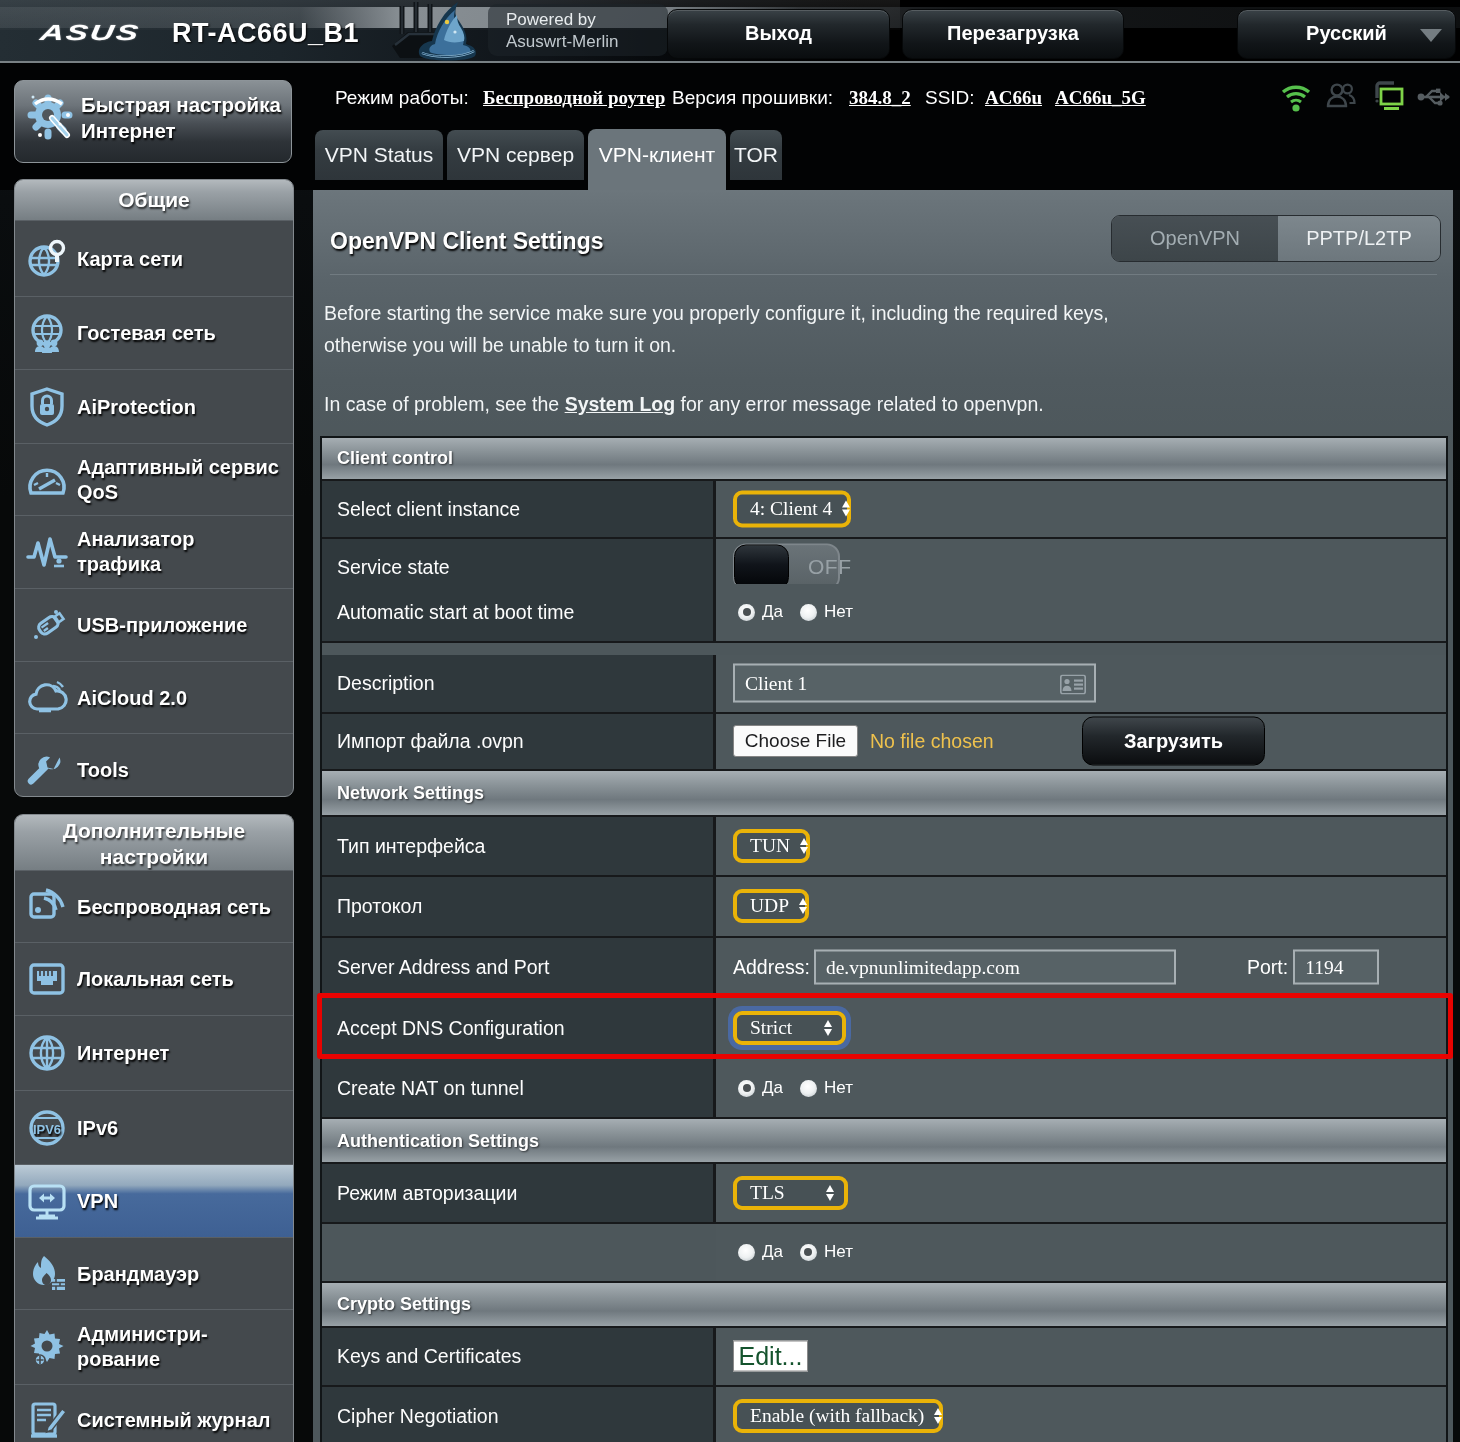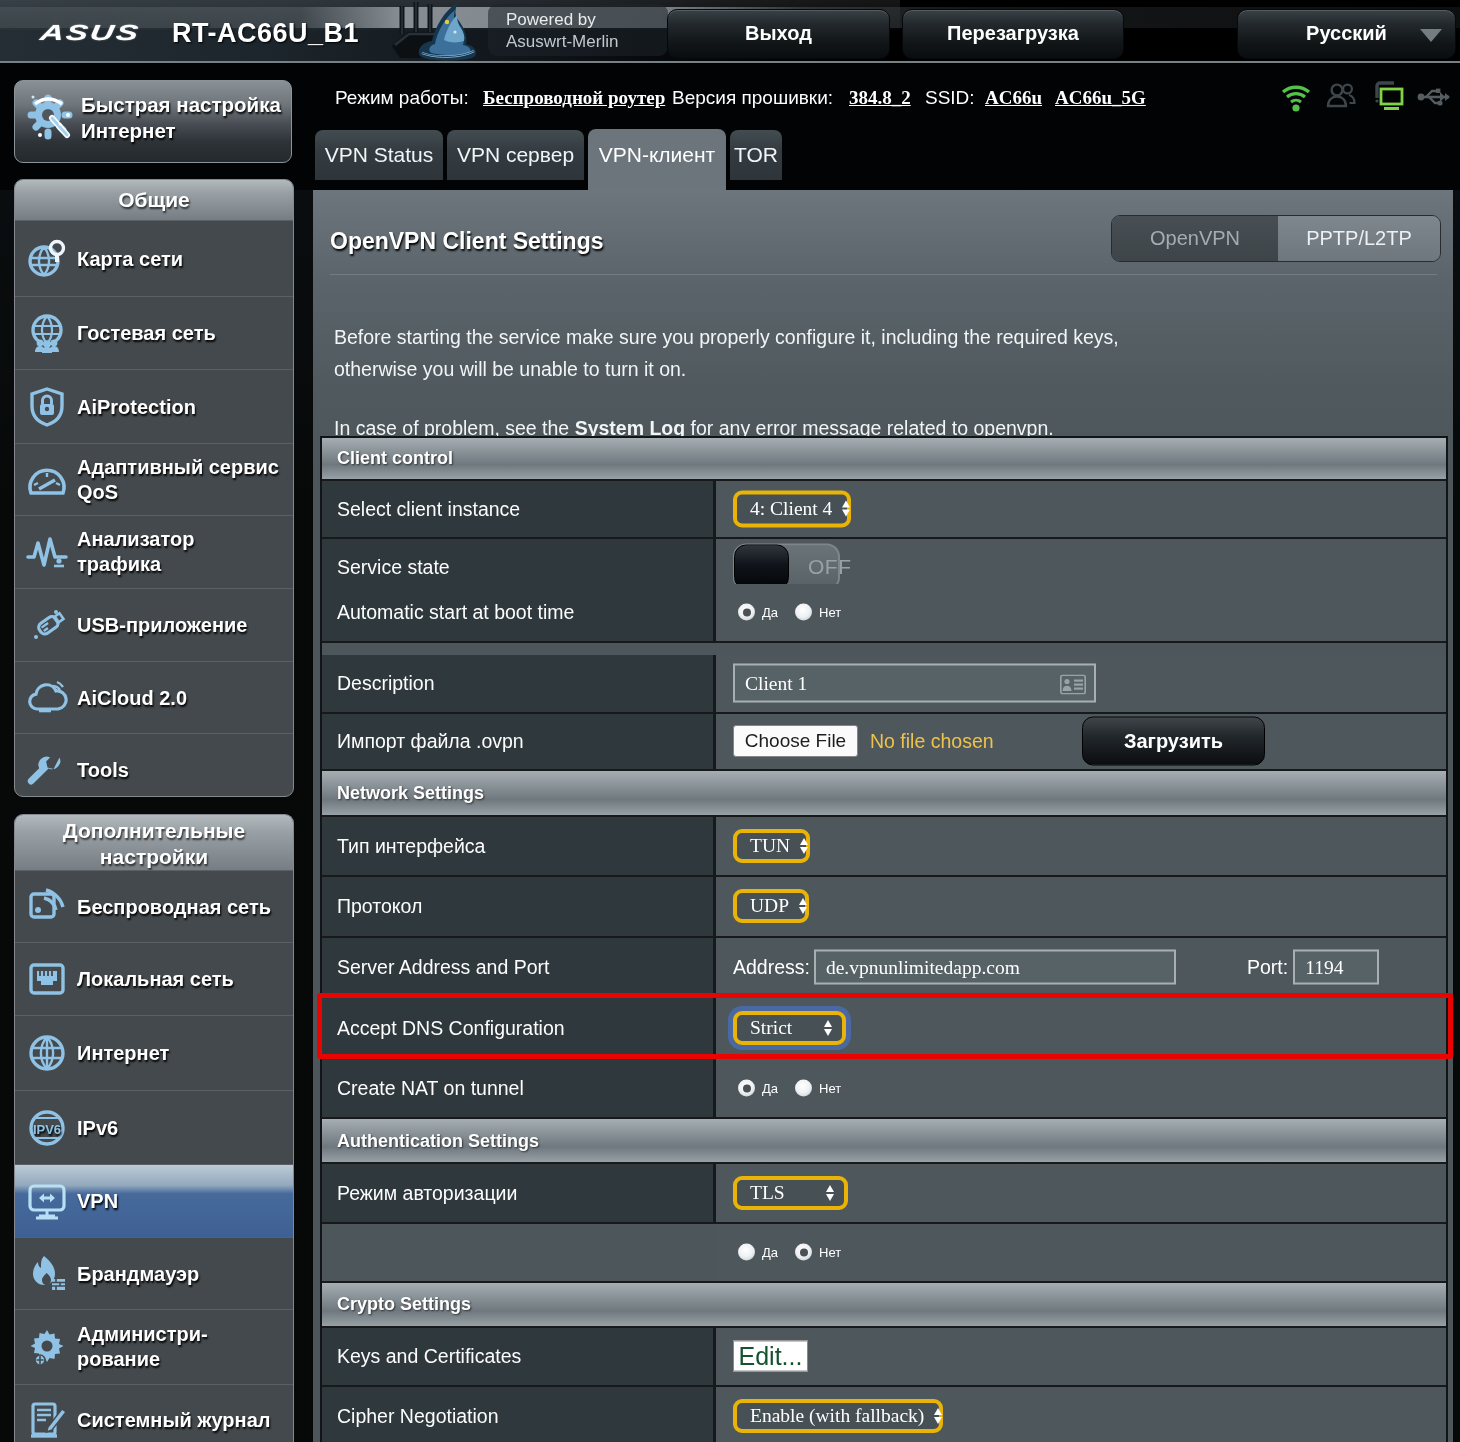--- a/index.html
+++ b/index.html
@@ -39,40 +39,40 @@
 .sitem .ic{position:absolute;left:11px;top:50%;transform:translateY(-50%);width:42px;height:42px;}
 .sitem .tx{position:absolute;left:62px;top:50%;transform:translateY(-50%);line-height:25px;white-space:nowrap;}
 #vpnitem{background:linear-gradient(180deg,#bccbd6 0,#93a9bd 28%,#476a9c 40%,#3e6093 100%);}
 
 #panel{position:absolute;left:313px;top:190px;width:1140px;height:1252px;background:linear-gradient(180deg,#6c767c 0,#5a646a 90px,#505a5f 190px,#4d575b 260px);}
 #ptitle{position:absolute;left:17px;top:38px;color:#fff;font-size:23px;font-weight:bold;text-shadow:1px 2px 2px #000;}
 #pswitch{position:absolute;left:798px;top:25px;width:328px;height:45px;border-radius:9px;overflow:hidden;border:1px solid #272c30;}
 #pswitch .sw1{position:absolute;left:0;top:0;width:166px;height:45px;background:linear-gradient(180deg,#474f54 0,#3d4549 100%);color:#a3adb2;font-size:20px;text-align:center;line-height:45px;}
 #pswitch .sw2{position:absolute;left:166px;top:0;width:162px;height:45px;background:linear-gradient(180deg,#7d878d 0,#6d777d 100%);color:#eef1f3;font-size:20px;text-align:center;line-height:45px;}
 #phr{position:absolute;left:17px;top:84px;width:1107px;height:1px;background:#717b81;}
-.ppara{position:absolute;left:21px;color:#f2f5f6;font-size:19.5px;line-height:31.5px;margin-top:24px;}
+.ppara{position:absolute;left:11px;color:#f2f5f6;font-size:19.5px;line-height:31.5px;}
 
 #vtable{position:absolute;left:320px;top:436px;width:1128px;height:1006px;border-left:2px solid #111517;border-right:2px solid #111517;border-top:2px solid #111517;box-sizing:border-box;}
 .thdr{position:absolute;left:0;width:1124px;background:linear-gradient(180deg,#a6aeb3 0,#8a9398 32%,#6f787e 65%,#98a1a6 100%);border-bottom:2px solid #17191b;box-sizing:border-box;color:#fff;font-weight:bold;font-size:18px;text-shadow:1px 1px 2px rgba(0,0,0,0.6);}
 .thdr span{position:absolute;left:15px;top:50%;transform:translateY(-50%);}
 .trow{position:absolute;left:0;width:1124px;border-bottom:2px solid #17191b;box-sizing:border-box;}
 .trow .lbl{position:absolute;left:0;top:0;bottom:0;width:391px;background:#2f383c;border-right:3px solid #17191b;}
 .trow .lbl span{position:absolute;left:15px;top:50%;transform:translateY(-50%);color:#fdfdfd;font-size:19.5px;line-height:25px;}
 .trow .val{position:absolute;left:394px;top:0;bottom:0;right:0;background:#4e585c;}
 .vwrap{position:absolute;left:17px;top:50%;transform:translateY(-50%);display:flex;align-items:center;white-space:nowrap;}
 
 .sel{display:inline-flex;align-items:center;border:4px solid #eab308;border-radius:9px;background:rgba(42,50,54,0.18);color:#fff;font-family:"Liberation Serif",serif;font-size:19.5px;height:34px;padding:0 9px 0 13px;box-sizing:border-box;position:relative;}
 .sel .stx{flex:1;}
 .arr{display:inline-block;width:9px;margin-left:10px;}
 .arr i{display:block;width:0;height:0;border-left:4.5px solid transparent;border-right:4.5px solid transparent;}
 .arr .up{border-bottom:7px solid #fff;margin-bottom:2px;}
 .arr .dn{border-top:7px solid #fff;}
 .radio{display:inline-block;width:17px;height:17px;border-radius:50%;background:radial-gradient(circle at 45% 38%,#ffffff 0,#eef1f2 50%,#c2c9cd 90%,#b5bcc1 100%);position:relative;vertical-align:middle;margin-left:5px;}
 .radio.on:after{content:"";position:absolute;left:4.5px;top:4.5px;width:8px;height:8px;border-radius:50%;background:#4a5053;}
-.rlbl{color:#fff;font-size:13px;margin:0 12px 0 7px;text-align:center;}
+.rlbl{color:#fff;font-size:17px;margin:0 12px 0 7px;text-align:center;}
 .tinput{border:2px solid #a7afb3;background:rgba(160,175,185,0.12);color:#fff;font-family:"Liberation Serif",serif;font-size:19.5px;height:35px;box-sizing:border-box;display:inline-flex;align-items:center;padding:0 10px;}
 
 #toggle{position:relative;width:107px;height:47px;border:2px solid #7e868b;border-radius:13px;background:linear-gradient(180deg,#6a7378 0,#586165 100%);box-sizing:border-box;}
 #toggle .knob{position:absolute;left:-1px;top:-1px;width:55px;height:45px;background:linear-gradient(180deg,#2e353b 0,#10141a 45%,#020406 100%);border:1px solid #000;border-radius:12px;box-sizing:border-box;}
 #toggle .offt{position:absolute;left:59px;top:9px;color:#98a1a6;font-size:21px;font-weight:normal;letter-spacing:0.5px;margin-left:14px;}
 
 #redbox{position:absolute;left:317px;top:993px;width:1136px;height:66px;border:5.5px solid #e90301;border-radius:3px;box-sizing:border-box;z-index:50;}
 </style>
 </head>
 <body>

